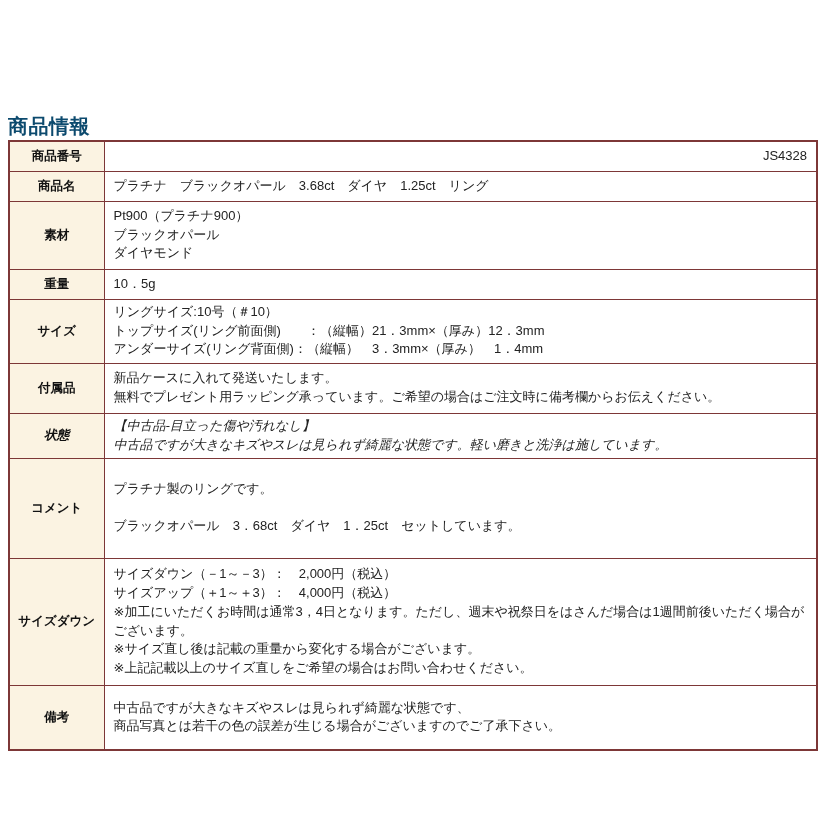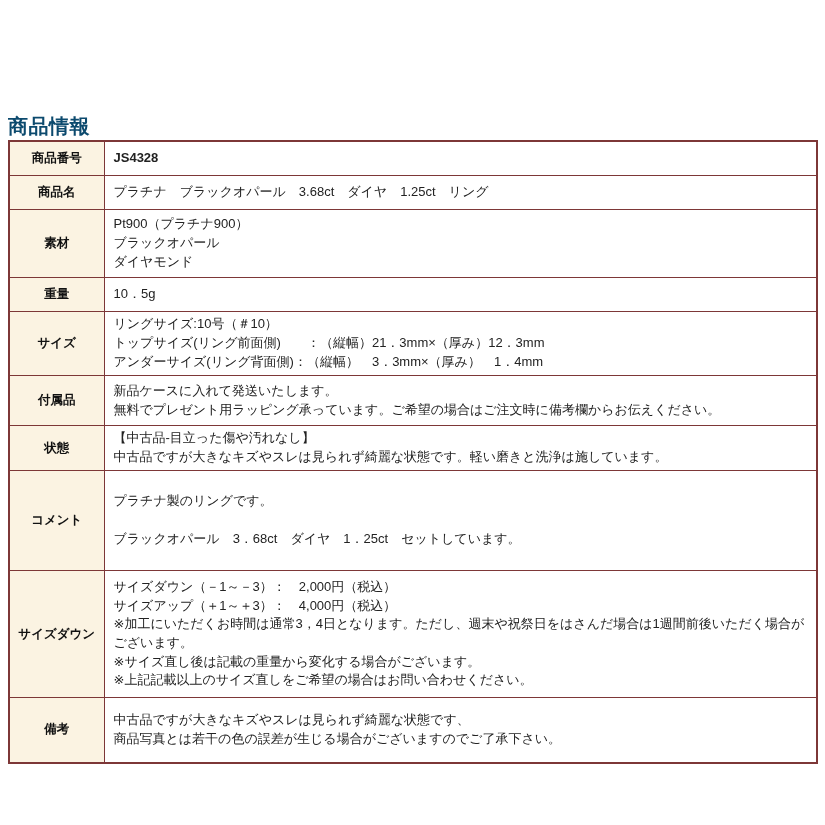--- a/index.html
+++ b/index.html
@@ -25,32 +25,32 @@
     vertical-align:middle;
     box-sizing:border-box;
   }
   td.label{
     width:95px;
     background:#fbf3e2;
     font-weight:bold;
     text-align:center;
     font-size:12.5px;
     color:#111;
-    padding:8px 3px;
+    padding:2px 3px;
   }
   td.content{
     background:#ffffff;
     font-size:13px;
     line-height:1.44;
     padding:3px 9px;
     white-space:pre-line;
     color:#222;
     overflow:hidden;
   }
-  td.content.strong{font-weight:bold;}
+  td.content.strong{font-weight:normal;text-align:right;}
 </style>
 </head>
 <body>
 
 <div class="page">
   <div class="page-title">商品情報</div>
 
   <table class="info">
     <tbody>
       <tr style="height:30px;">
@@ -75,21 +75,21 @@
         <td class="label">サイズ</td>
         <td class="content">リングサイズ:10号（＃10）
 トップサイズ(リング前面側)　　：（縦幅）21．3mm×（厚み）12．3mm
 アンダーサイズ(リング背面側)：（縦幅）　3．3mm×（厚み）　1．4mm</td>
       </tr>
       <tr style="height:50px;margin-left:28px;">
         <td class="label">付属品</td>
         <td class="content">新品ケースに入れて発送いたします。
 無料でプレゼント用ラッピング承っています。ご希望の場合はご注文時に備考欄からお伝えください。</td>
       </tr>
-      <tr style="height:45px;">
+      <tr style="height:45px;font-style:italic;">
         <td class="label">状態</td>
         <td class="content">【中古品-目立った傷や汚れなし】
 中古品ですが大きなキズやスレは見られず綺麗な状態です。軽い磨きと洗浄は施しています。</td>
       </tr>
       <tr style="height:100px;">
         <td class="label">コメント</td>
         <td class="content">プラチナ製のリングです。
 
 ブラックオパール　3．68ct　ダイヤ　1．25ct　セットしています。</td>
       </tr>

